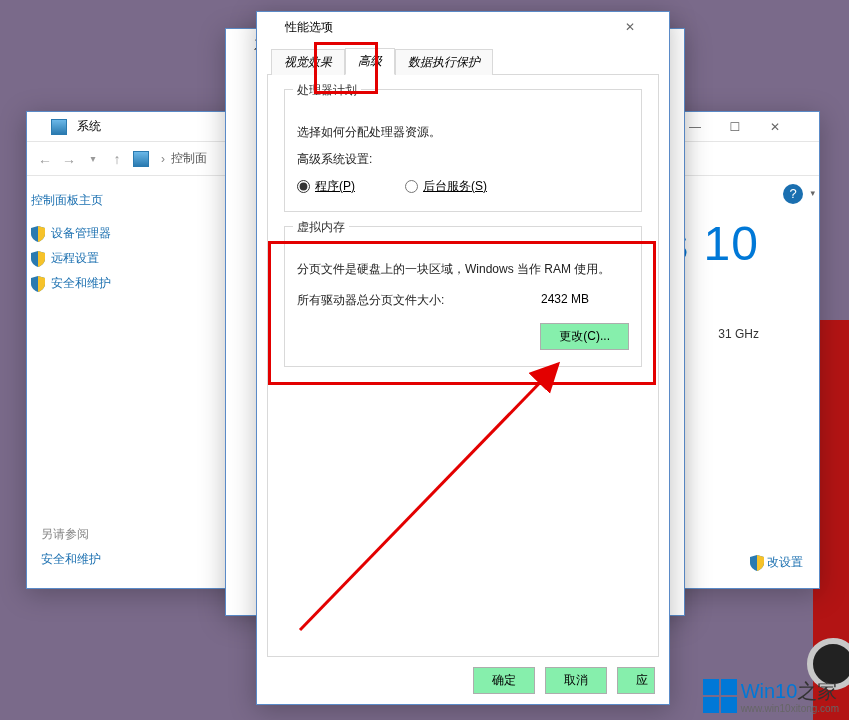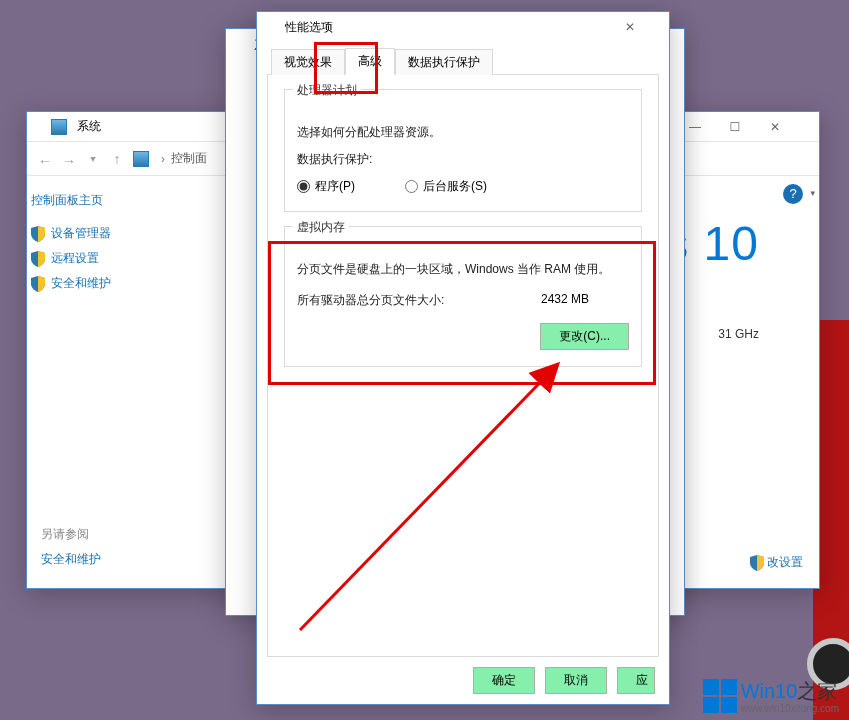--- a/index.html
+++ b/index.html
@@ -53,30 +53,30 @@
 .seealso .link { color:#1a6fb0; }
 
 
 #win-props { left: 225px; top: 28px; width: 460px; height: 588px; }
 #win-props .titlebar { height:32px; }
 
 
 #win-perf { left: 256px; top: 11px; width: 414px; height: 694px; }
 #win-perf .titlebar { height:30px; border-bottom: none; }
 #win-perf .body { padding: 6px 10px 10px 10px; height:calc(100% - 30px); display:flex; flex-direction:column; }
-.tabrow { display:flex; align-items:flex-start; border-bottom:1px solid #d9d9d9; padding-left:4px; }
+.tabrow { display:flex; align-items:flex-start; border-bottom:1px solid #d9d9d9; padding-left:4px;font-style:italic; }
 .tab { padding:4px 12px; border:1px solid #d9d9d9; border-bottom:none; background:#fff; margin-right:0; position:relative; font-size:12px; }
 .tab.inactive { top:1px; background:#f9f9f9; }
 .tab.active { border-bottom:1px solid #fff; margin-bottom:-1px; }
 .tabpanel { border:1px solid #d9d9d9; border-top:none; flex:1; padding:14px 16px; position:relative; }
 .group { border:1px solid #d9d9d9; padding:30px 12px 16px 12px; margin-bottom:14px; position:relative; }
 .group .legend { position:absolute; top:-8px; left:8px; background:#fff; padding:0 4px; font-size:12px; color:#333; }
 .group p { margin:4px 0 10px 0; color:#222; }
 .radio-row { display:flex; gap:50px; margin-top:8px; }
-.radio { display:flex; align-items:center; gap:5px; }
+.radio { display:flex; align-items:center; gap:5px;text-decoration:underline; }
 .radio input { accent-color:#333; }
 .kv-row { display:flex; margin:14px 0; }
 .kv-row .k { color:#222; }
 .kv-row .v { margin-left:auto; margin-right:40px; }
 .btn { border:1px solid #adadad; background:#86efac; padding:4px 18px; font-size:12px; cursor:pointer; }
 .btn-row-right { display:flex; justify-content:flex-end; }
 .dialog-buttons { display:flex; justify-content:flex-end; gap:10px; padding:10px 4px 0 4px; }
 
 
 .hl { position:absolute; border:3px solid #e30000; pointer-events:none; }
@@ -184,21 +184,21 @@
   <div class="body">
     <div class="tabrow">
       <div class="tab inactive">视觉效果</div>
       <div class="tab active">高级</div>
       <div class="tab inactive">数据执行保护</div>
     </div>
     <div class="tabpanel">
       <div class="group">
         <span class="legend">处理器计划</span>
         <p>选择如何分配处理器资源。</p>
-        <p>数据执行保护:</p>
+        <p>高级系统设置:</p>
         <div class="radio-row">
           <label class="radio">
             <input type="radio" name="proc" checked="" style="">
             <span>程序(P)</span>
           </label>
           <label class="radio">
             <input type="radio" name="proc" style="">
             <span>后台服务(S)</span>
           </label>
         </div>

